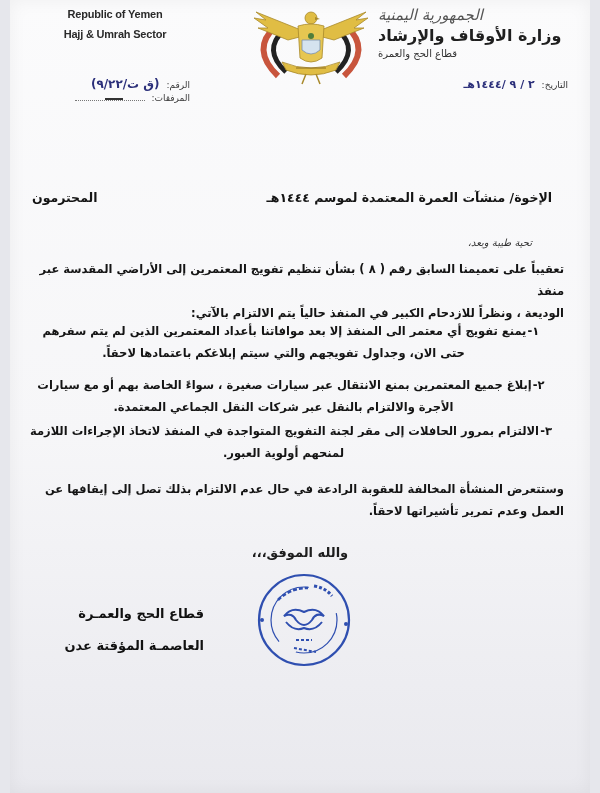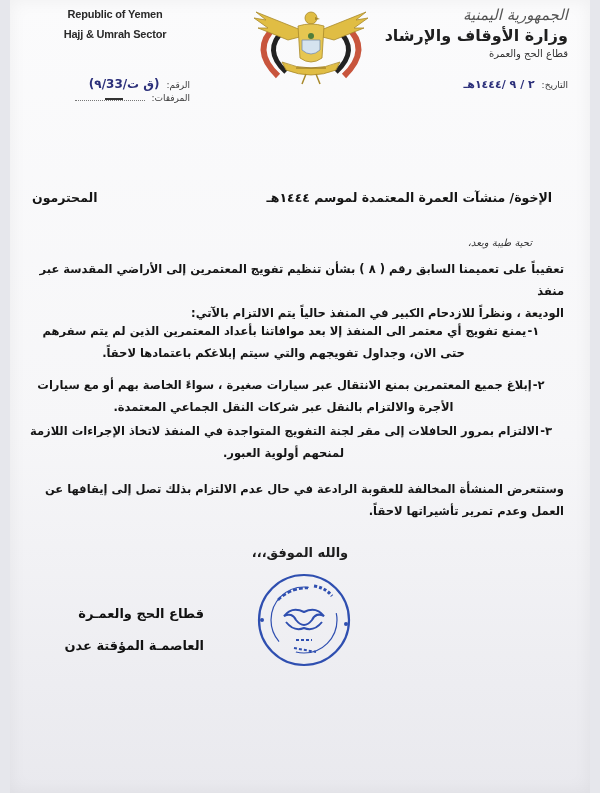--- a/index.html
+++ b/index.html
@@ -27,21 +27,21 @@
   .ref-block .val { color: #2b2f7a; font-size: 12px; font-weight: bold; margin-right: 4px; }
   .ref-block .dots { display: inline-block; width: 70px; border-bottom: 1px dotted #777; height: 8px; margin-right: 4px; position: relative; }
   .ref-block .dots::after { content: ""; position: absolute; right: 22px; top: 6px; width: 18px; border-bottom: 2px solid #333; }
 
   .emblem {
     position: absolute; left: 226px; top: 4px; width: 150px; height: 82px;
   }
 
   .ar-head {
     position: absolute; right: 22px; top: 4px; width: 190px;
-    direction: rtl; text-align: right; color: #2a2a2a;
+    direction: rtl; text-align: left; color: #2a2a2a;
   }
   .ar-head .rep { font-family: "DejaVu Serif", serif; font-style: italic; font-size: 15px; color: #555; line-height: 22px; }
   .ar-head .min { font-weight: bold; font-size: 16px; line-height: 20px; color: #1f1f1f; }
   .ar-head .sec { font-size: 10px; line-height: 16px; color: #333; }
   .dates {
     position: absolute; right: 22px; top: 78px; width: 180px;
     direction: rtl; font-size: 9px; color: #333; line-height: 14px;
   }
   .dates .val { color: #2b2f7a; font-weight: bold; font-size: 11px; margin-right: 4px; }
 
@@ -75,21 +75,21 @@
 <div class="page">
 
   <div class="en-head">
     <div>Republic of Yemen</div>
     <div>Hajj &amp; Umrah Sector</div>
   </div>
 
   <div class="ref-block">
     <div>
       <span>الرقم:</span>
-      <span class="val">(ق ت/٩/33)</span>
+      <span class="val">(ق ت/٩/٢٢)</span>
     </div>
     <div>
       <span>المرفقات:</span>
       <span class="dots"></span>
     </div>
   </div>
 
   <div class="emblem">
     <svg width="150" height="82" viewBox="0 0 150 82">
 

